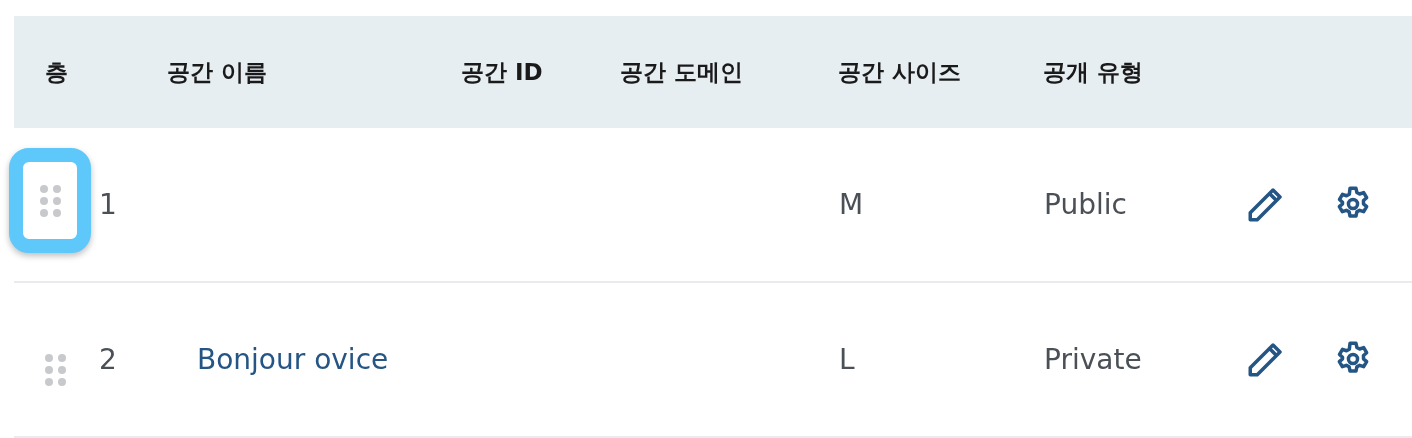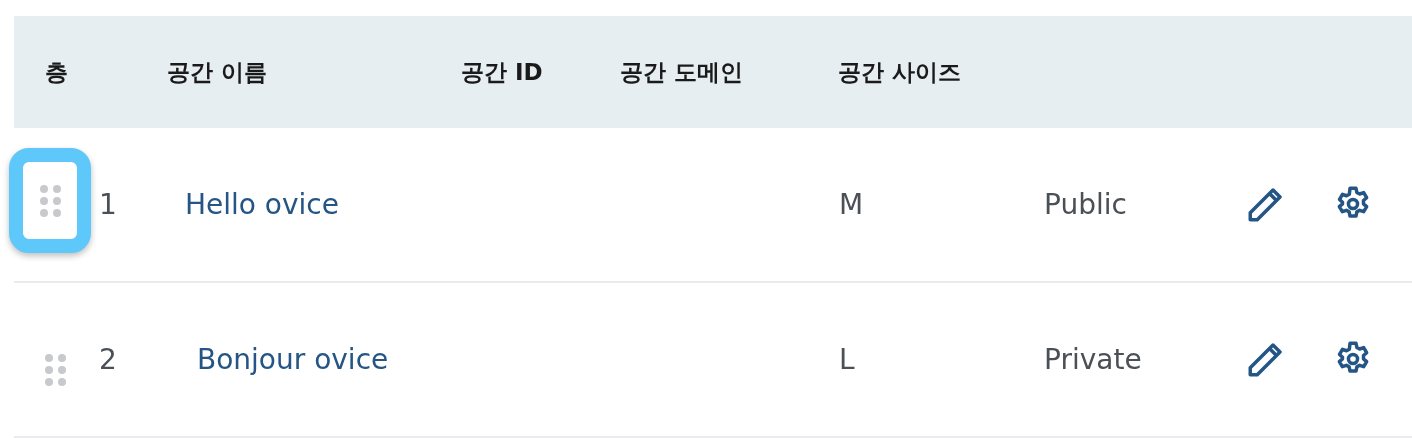--- a/index.html
+++ b/index.html
@@ -26,35 +26,35 @@
 </head>
 <body>
 
 <div class="table">
   <div class="thead">
     <div class="th" style="left:31px">층</div>
     <div class="th" style="left:153px">공간 이름</div>
     <div class="th" style="left:447px">공간 ID</div>
     <div class="th" style="left:606px">공간 도메인</div>
     <div class="th" style="left:824px">공간 사이즈</div>
+    <div class="th" style="left:1029px">공개 유형</div>
   </div>
 
   <div class="row">
     <div class="handle focused">
       <div class="dots">
         <span></span>
           <span></span>
           <span></span>
           <span></span>
           <span></span>
           <span></span>
       </div>
     </div>
     <div class="cell" style="left:85px">1</div>
-    <div class="cell name" style="left:171px">Hello ovice</div>
     <div class="cell" style="left:447px"></div>
     <div class="cell" style="left:606px"></div>
     <div class="cell" style="left:825px">M</div>
     <div class="cell" style="left:1030px">Public</div>
     <div class="icon-btn" style="left:1230px">
       <svg width="42" height="42" viewBox="0 0 24 24" fill="none" stroke="#245584" stroke-width="2" stroke-linejoin="round">
         <path d="M3 21 L3 17 L16 4 L20 8 L7 21 Z"></path>
           <path d="M14 6 L18 10"></path>
       </svg>
     </div>

